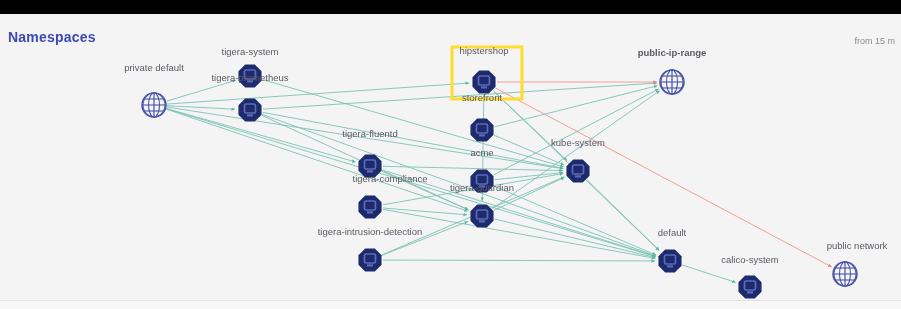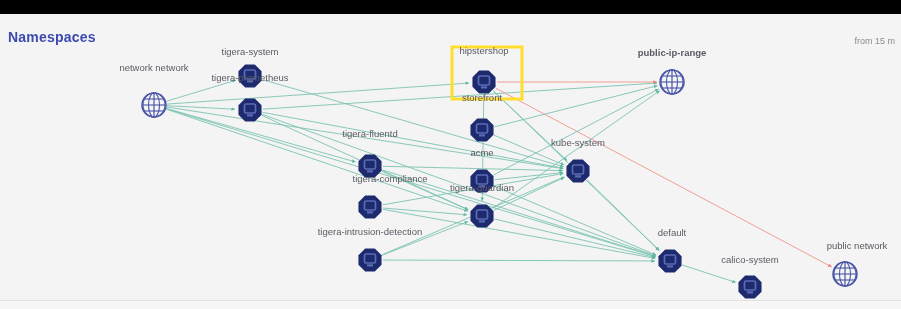--- a/index.html
+++ b/index.html
@@ -229,21 +229,21 @@
             <line x1="833" y1="260" x2="857" y2="260" stroke="#4a56a8" stroke-width="1.1"></line>
             <line x1="834.6076951545867" y1="266" x2="855.3923048454133" y2="266" stroke="#4a56a8" stroke-width="1.1"></line>
             <ellipse cx="845" cy="260" rx="0.01" ry="12" fill="none" stroke="#4a56a8" stroke-width="1.2"></ellipse>
             <ellipse cx="845" cy="260" rx="5.5" ry="12" fill="none" stroke="#4a56a8" stroke-width="1.1"></ellipse>
             <ellipse cx="845" cy="260" rx="11" ry="12" fill="none" stroke="#4a56a8" stroke-width="1.1"></ellipse>
           </g>
         </g>
     </svg>
 
     <div id="labels-layer">
-        <div class="node-label" style="left: 154px; top: 48px;">network network</div>
+        <div class="node-label" style="left: 154px; top: 48px;">private default</div>
         <div class="node-label" style="left: 250px; top: 24px; margin-top: 8px;">tigera-system</div>
         <div class="node-label" style="left: 250px; top: 58px;">tigera-prometheus</div>
         <div class="node-label" style="left: 484px; top: 31px;">hipstershop</div>
         <div class="node-label" style="left: 672px; top: 33px; font-weight: bold;">public-ip-range</div>
         <div class="node-label" style="left: 482px; top: 78px;">storefront</div>
         <div class="node-label" style="left: 370px; top: 114px;">tigera-fluentd</div>
         <div class="node-label" style="left: 578px; top: 123px;">kube-system</div>
         <div class="node-label" style="left: 482px; top: 133px;">acme</div>
         <div class="node-label" style="left: 370px; top: 159px; margin-left: 20px;">tigera-compliance</div>
         <div class="node-label" style="left: 482px; top: 168px;">tigera-guardian</div>

